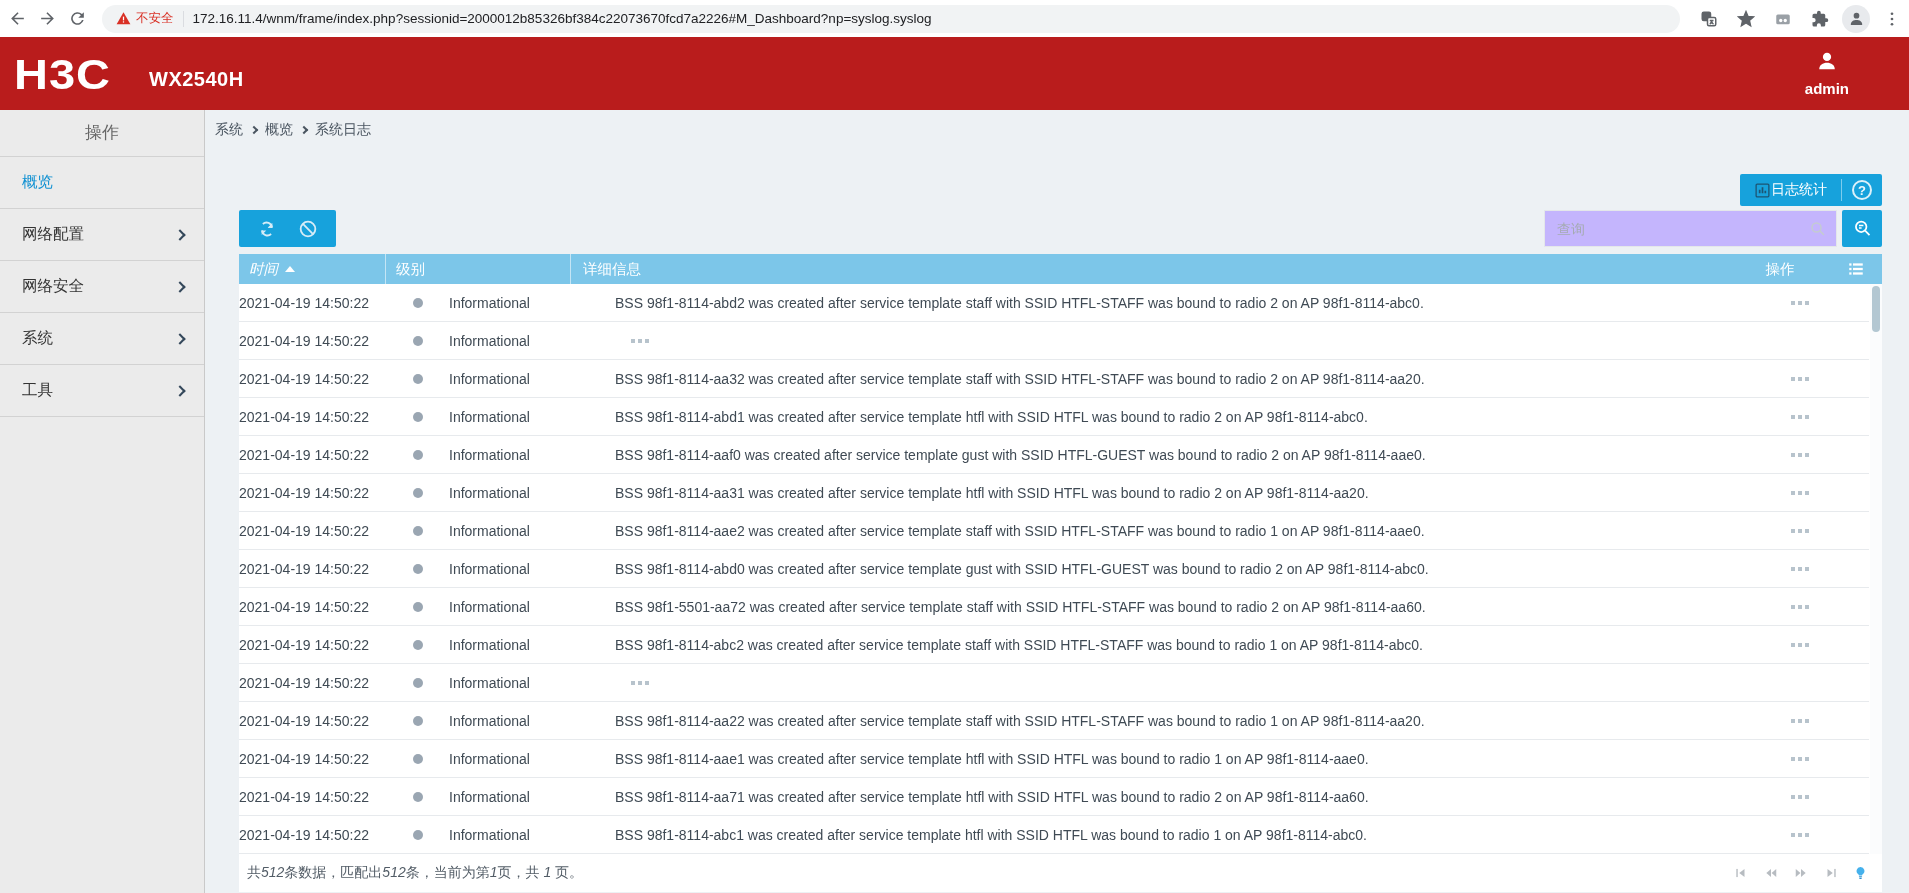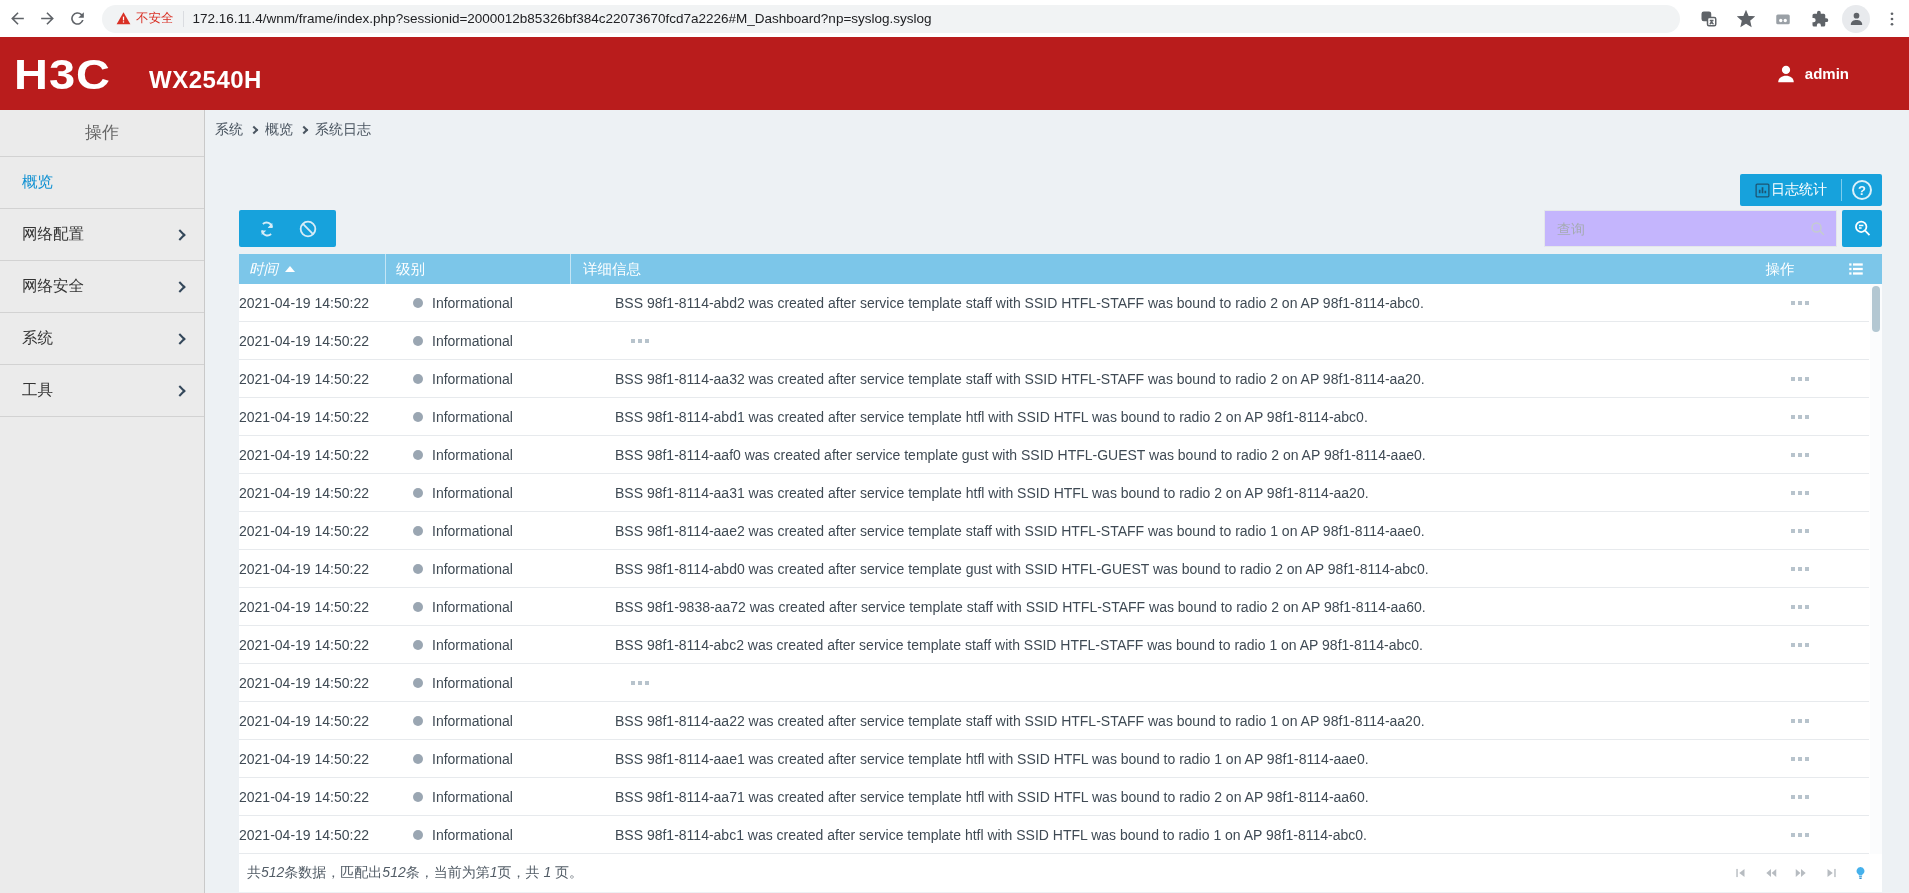--- a/index.html
+++ b/index.html
@@ -15,22 +15,22 @@
   .pill-div { width:1px; height:16px; background:#dadce0; margin-right:9px; }
   .url-text { color:#202124; font-size:13.5px; white-space:nowrap; overflow:hidden; }
   .chrome-right { display:flex; align-items:center; gap:7px; margin-left:4px; }
   .chrome-right .nav-ico svg { width:18px; height:18px; }
   .avatar-wrap { width:28px; height:28px; border-radius:50%; background:#e8eaed; display:flex; align-items:center; justify-content:center; cursor:pointer; }
   .avatar-wrap svg { width:17px; height:17px; fill:#5f6368; }
 
   
   .appbar { height:73px; background:#b91c1c; display:flex; align-items:center; padding:0 14px; color:#fff; }
   .brand { font-size:47px; font-weight:bold; letter-spacing:1px; line-height:1; transform:scaleY(.92); cursor:pointer; }
-  .model { font-size:24px; font-weight:bold; margin-left:38px; margin-top:12px; letter-spacing:.5px; }
-  .userbox { margin-left:auto; margin-right:46px; display:flex; align-items:center; gap:8px; cursor:pointer; }
+  .model { font-size:20px; font-weight:bold; margin-left:38px; margin-top:12px; letter-spacing:.5px; }
+  .userbox { margin-left:auto; margin-right:46px; display:flex; align-items:center; gap:8px; cursor:pointer;flex-direction:column; }
   .userbox svg { width:22px; height:22px; fill:#fff; }
   .username { font-size:15px; font-weight:bold; }
 
   
   .main { display:flex; height:783px; }
   .sidebar { width:205px; background:#ebebeb; border-right:1px solid #c9c9c9; flex:0 0 auto; }
   .side-title { height:47px; line-height:46px; text-align:center; font-size:17px; color:#666; border-bottom:1px solid #d2d2d2; }
   .side-item { height:52px; padding:0 20px 0 22px; display:flex; align-items:center; justify-content:space-between; font-size:15.5px; color:#333; border-bottom:1px solid #d2d2d2; cursor:pointer; }
   .side-item.active { color:#0e90d2; }
   .chev { width:8px; height:8px; border-top:2px solid #33475a; border-right:2px solid #33475a; transform:rotate(45deg); flex:0 0 auto; }
@@ -70,21 +70,21 @@
   .sort-asc { width:0; height:0; border-left:5px solid transparent; border-right:5px solid transparent; border-bottom:6px solid #ffffff; }
   .h-level { width:185px; padding-left:10px; border-left:1px solid rgba(255,255,255,.55); cursor:pointer; }
   .h-detail { flex:1; padding-left:12px; border-left:1px solid rgba(255,255,255,.55); cursor:pointer; }
   .h-action { width:100px; justify-content:center; }
   .h-icon { width:52px; justify-content:center; cursor:pointer; }
   .h-icon svg { width:18px; height:18px; fill:#fff; }
 
   .tbl-body { position:relative; background:#fff; }
   .row { height:38px; display:flex; align-items:center; border-bottom:1px solid #e7eaed; font-size:14px; color:#3f4a54; background:#fff; margin-right:13px; cursor:default; }
   .c-time { width:146px; flex:0 0 auto; }
-  .c-level { width:185px; padding-left:28px; display:flex; align-items:center; gap:9px; flex:0 0 auto; }
+  .c-level { width:185px; padding-left:28px; display:flex; align-items:center; gap:26px; flex:0 0 auto; }
   .lvl-dot { width:10px; height:10px; border-radius:50%; background:#9aa6b2; flex:0 0 auto; }
   .c-detail { flex:1; padding-left:45px; white-space:nowrap; overflow:hidden; }
   .c-action { width:139px; display:flex; justify-content:center; gap:3px; cursor:pointer; }
   .c-action i { width:4px; height:4px; background:#b7c3cc; display:block; }
   .vscroll { position:absolute; right:0; top:0; width:12px; height:100%; background:#fbfcfd; }
   .vthumb { position:absolute; left:2px; top:2px; width:8px; height:46px; background:#b3c7d2; border-radius:4px; cursor:grab; }
 
   
   .tfoot { height:38px; background:#fff; display:flex; align-items:center; font-size:14px; color:#525c66; padding-left:8px; }
   .tfoot .num { font-style:italic; }
@@ -406,21 +406,21 @@
               <i></i>
             </div>
   </div>
 
   <div class="row">
     <div class="c-time">2021-04-19 14:50:22</div>
     <div class="c-level">
       <span class="lvl-dot"></span>
       <span>Informational</span>
     </div>
-    <div class="c-detail">BSS 98f1-9838-aa72 was created after service template staff with SSID HTFL-STAFF was bound to radio 2 on AP 98f1-8114-aa60.</div>
+    <div class="c-detail">BSS 98f1-5501-aa72 was created after service template staff with SSID HTFL-STAFF was bound to radio 2 on AP 98f1-8114-aa60.</div>
     <div class="c-action">
               <i></i>
               <i></i>
               <i></i>
             </div>
   </div>
 
   <div class="row">
     <div class="c-time">2021-04-19 14:50:22</div>
     <div class="c-level">

